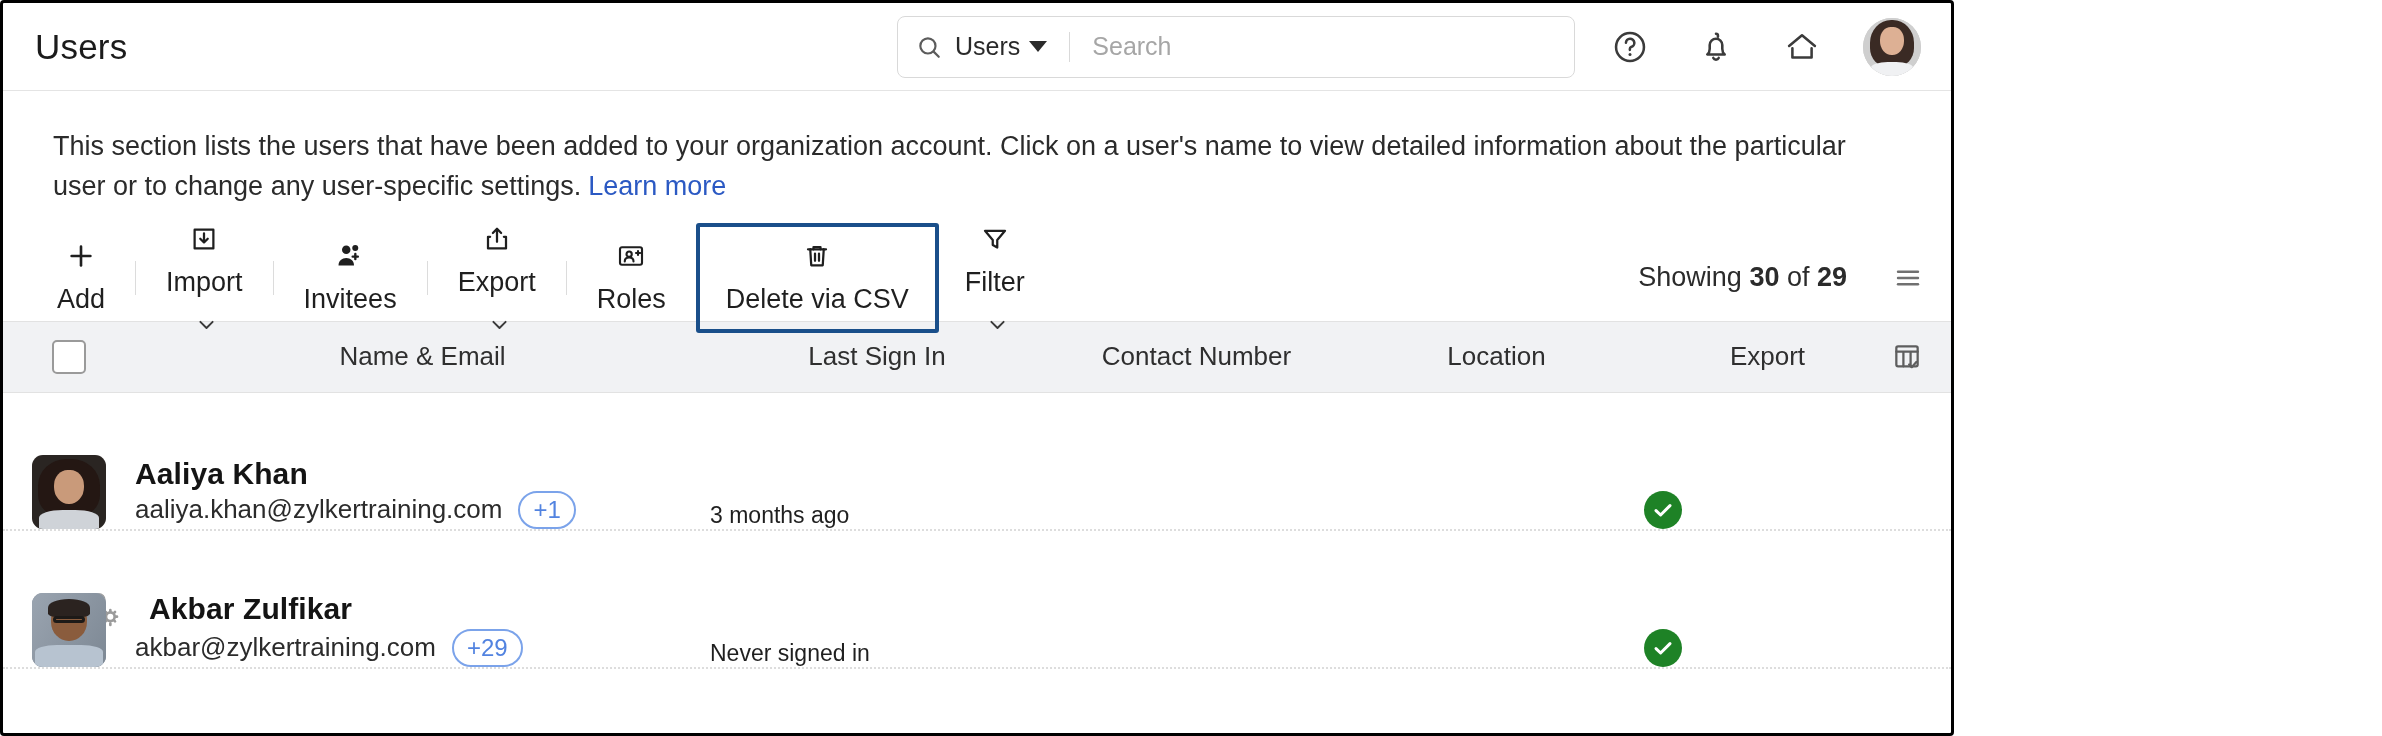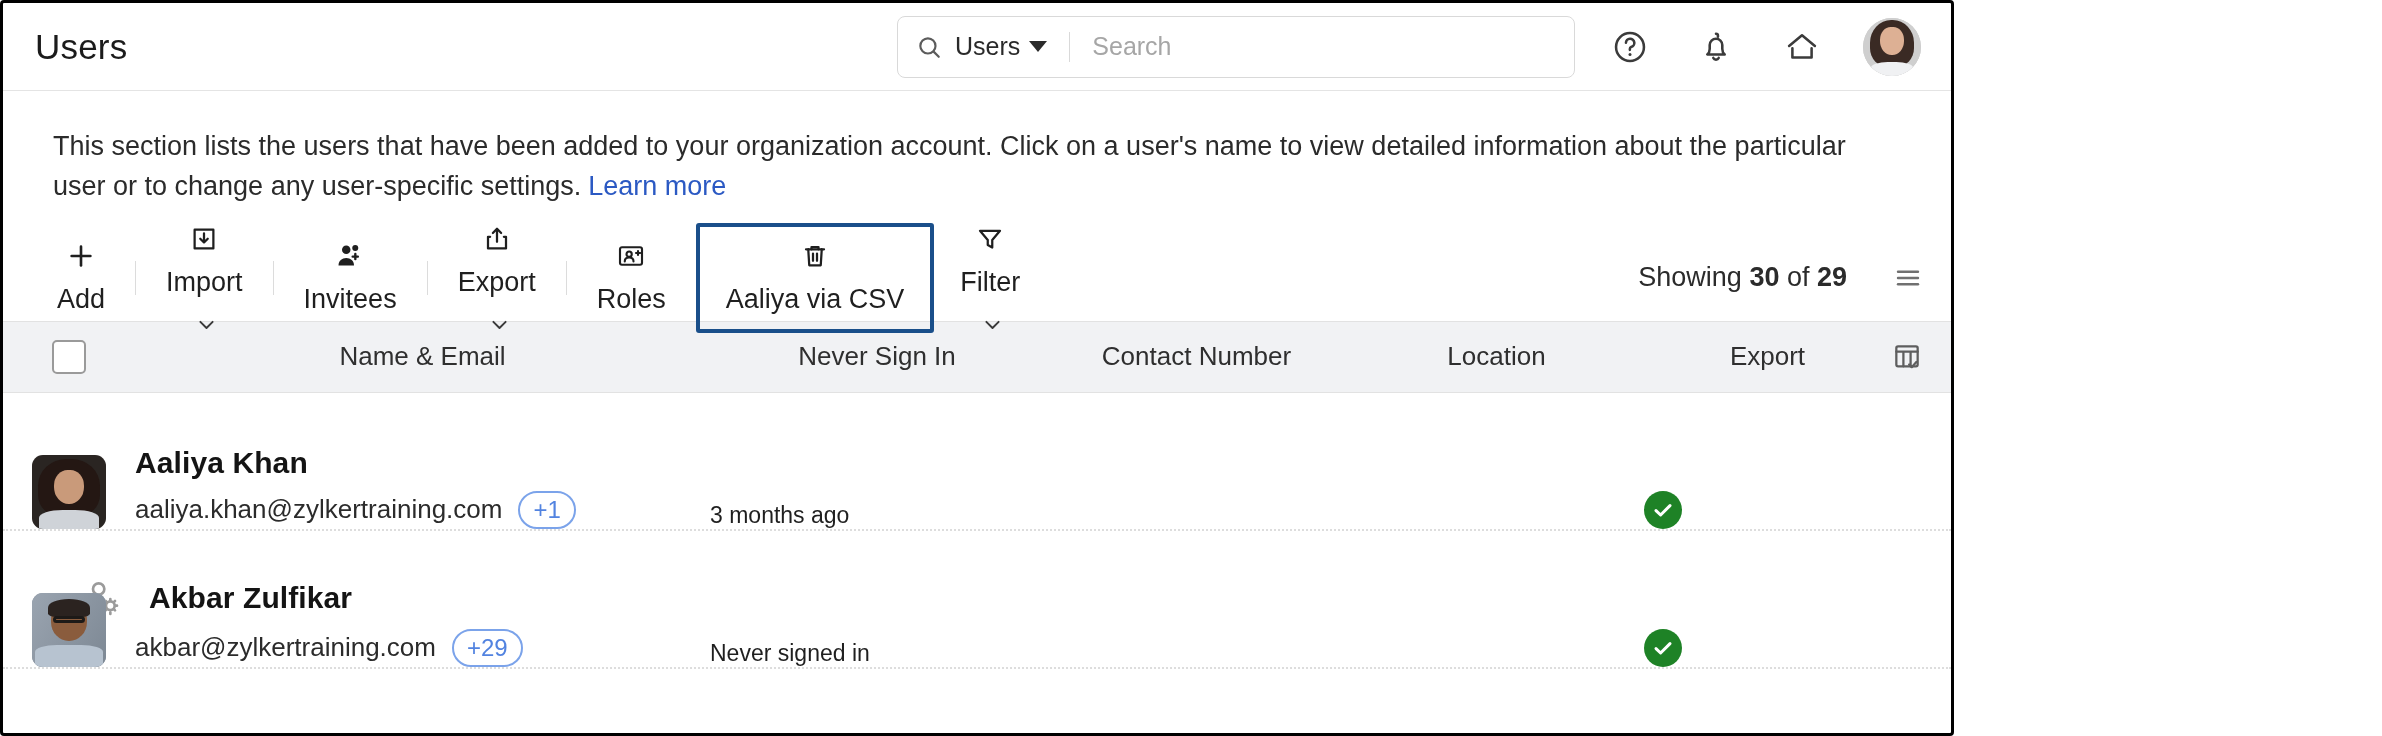--- a/index.html
+++ b/index.html
@@ -243,21 +243,20 @@
     font-size: 30px;
     font-weight: 700;
     color: #141414;
     cursor: pointer;
     letter-spacing: .1px;
   }
   .email-line {
     display: flex;
     align-items: center;
     gap: 16px;
-    margin-top: 11px;
   }
   .email-text {
     font-size: 26px;
     color: #2b2b2b;
   }
   .count-pill {
     display: inline-flex;
     align-items: center; justify-content: center;
     min-width: 56px; height: 38px;
     padding: 0 13px;
@@ -436,21 +435,21 @@
 
     <div class="tb-btn highlighted">
       <span class="tb-icon">
         <svg viewBox="0 0 24 24" fill="none" stroke="currentColor" stroke-width="1.8" stroke-linecap="round" stroke-linejoin="round">
           <path d="M4.8 6.6h14.4"></path>
           <path d="M9.2 6.6V4.8h5.6v1.8"></path>
           <path d="M6.6 6.6 7.4 19.4h9.2L17.4 6.6"></path>
           <path d="M10.4 10v5.8M13.6 10v5.8"></path>
         </svg>
       </span>
-      <span>Aaliya via CSV</span>
+      <span>Delete via CSV</span>
     </div>
 
     <div class="tb-btn">
       <span class="tb-icon">
         <svg viewBox="0 0 24 24" fill="none" stroke="currentColor" stroke-width="1.8" stroke-linecap="round" stroke-linejoin="round">
           <path d="M4 5.4h16l-6.2 7.4v6l-3.6-2v-4z"></path>
         </svg>
       </span>
       <span>Filter</span>
       <span class="chev">
@@ -474,21 +473,21 @@
     </div>
   </div>
 
   <div class="table">
 
     <div class="thead">
       <div class="col-check">
         <span class="hdr-checkbox"></span>
       </div>
       <div class="col-name th">Name &amp; Email</div>
-      <div class="col-signin th">Never Sign In</div>
+      <div class="col-signin th">Last Sign In</div>
       <div class="col-contact th">Contact Number</div>
       <div class="col-location th">Location</div>
       <div class="col-status th">Export</div>
       <span class="col-settings-icon">
         <svg viewBox="0 0 24 24" fill="none" stroke="currentColor" stroke-width="1.7" stroke-linecap="round" stroke-linejoin="round">
           <rect x="4" y="4" width="16" height="15" rx="1.3"></rect>
           <path d="M4 8h16M9.3 8v11M14.7 8v11"></path>
           <path d="M13.6 17.6l2 2 3.4-3.8"></path>
         </svg>
       </span>

